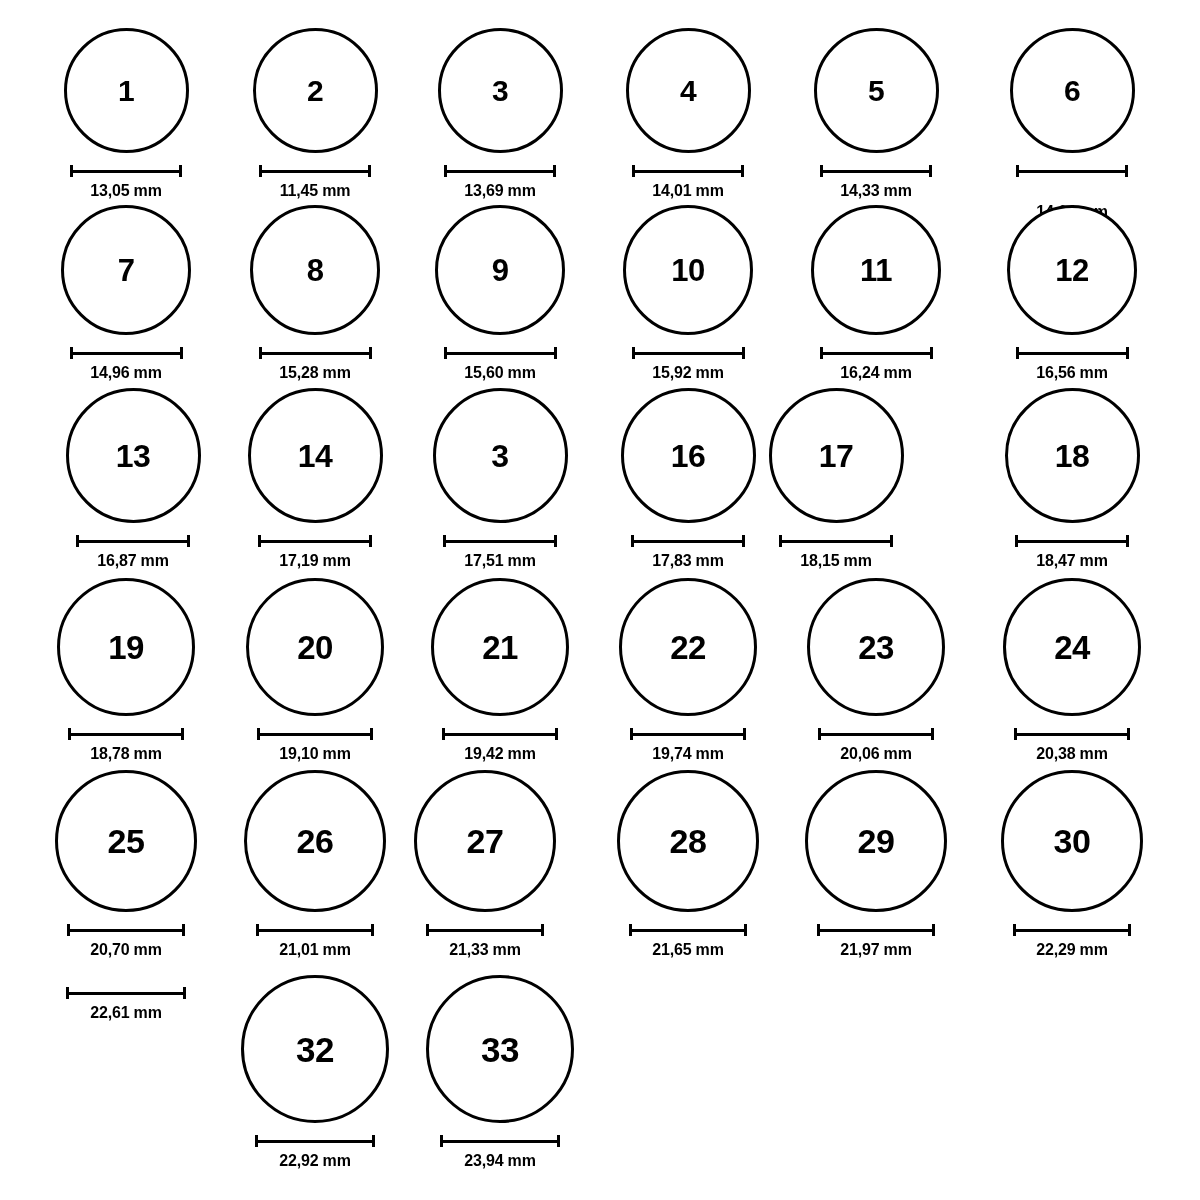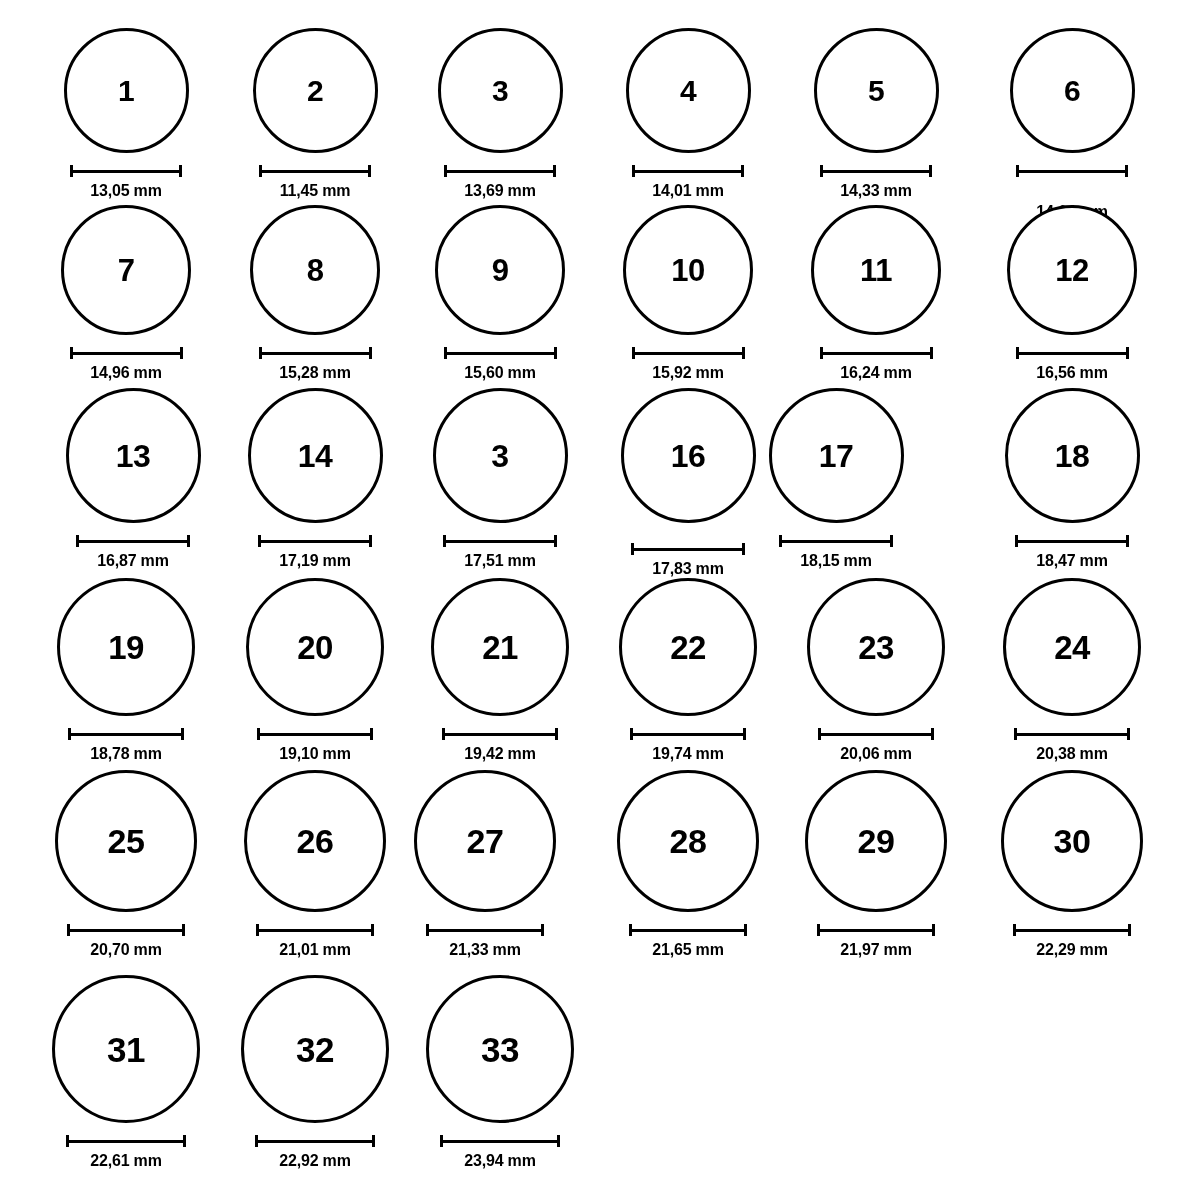--- a/index.html
+++ b/index.html
@@ -270,21 +270,21 @@
       </div>
       <div class="measure-wrap" style="margin-top: 12px;">
         <div class="measure-bar" style="width: 114px;">
           <span class="cap-left"></span>
           <span class="line"></span>
           <span class="cap-right"></span>
         </div>
         <div class="measure-label">17,51 mm</div>
       </div>
     </div>
-    <div class="size-cell" style="left: 593px; top: 388px; width: 190px; gap: 8px;">
+    <div class="size-cell" style="left: 593px; top: 388px; width: 190px;">
       <div class="ring-circle" style="width: 135px; height: 135px;">
         <span class="ring-number" style="font-size: 32px;">16</span>
       </div>
       <div class="measure-wrap" style="margin-top: 12px;">
         <div class="measure-bar" style="width: 114px;">
           <span class="cap-left"></span>
           <span class="line"></span>
           <span class="cap-right"></span>
         </div>
         <div class="measure-label">17,83 mm</div>
@@ -466,23 +466,20 @@
       <div class="measure-wrap" style="margin-top: 12px;">
         <div class="measure-bar" style="width: 118px;">
           <span class="cap-left"></span>
           <span class="line"></span>
           <span class="cap-right"></span>
         </div>
         <div class="measure-label">22,29 mm</div>
       </div>
     </div>
     <div class="size-cell" style="left: 31px; top: 975px; width: 190px;">
-      <div class="ring-circle" style="width: 148px; height: 148px;">
-        <span class="ring-number" style="font-size: 35px;">31</span>
-      </div>
       <div class="measure-wrap" style="margin-top: 12px;">
         <div class="measure-bar" style="width: 120px;">
           <span class="cap-left"></span>
           <span class="line"></span>
           <span class="cap-right"></span>
         </div>
         <div class="measure-label">22,61 mm</div>
       </div>
     </div>
     <div class="size-cell" style="left: 220px; top: 975px; width: 190px;">

